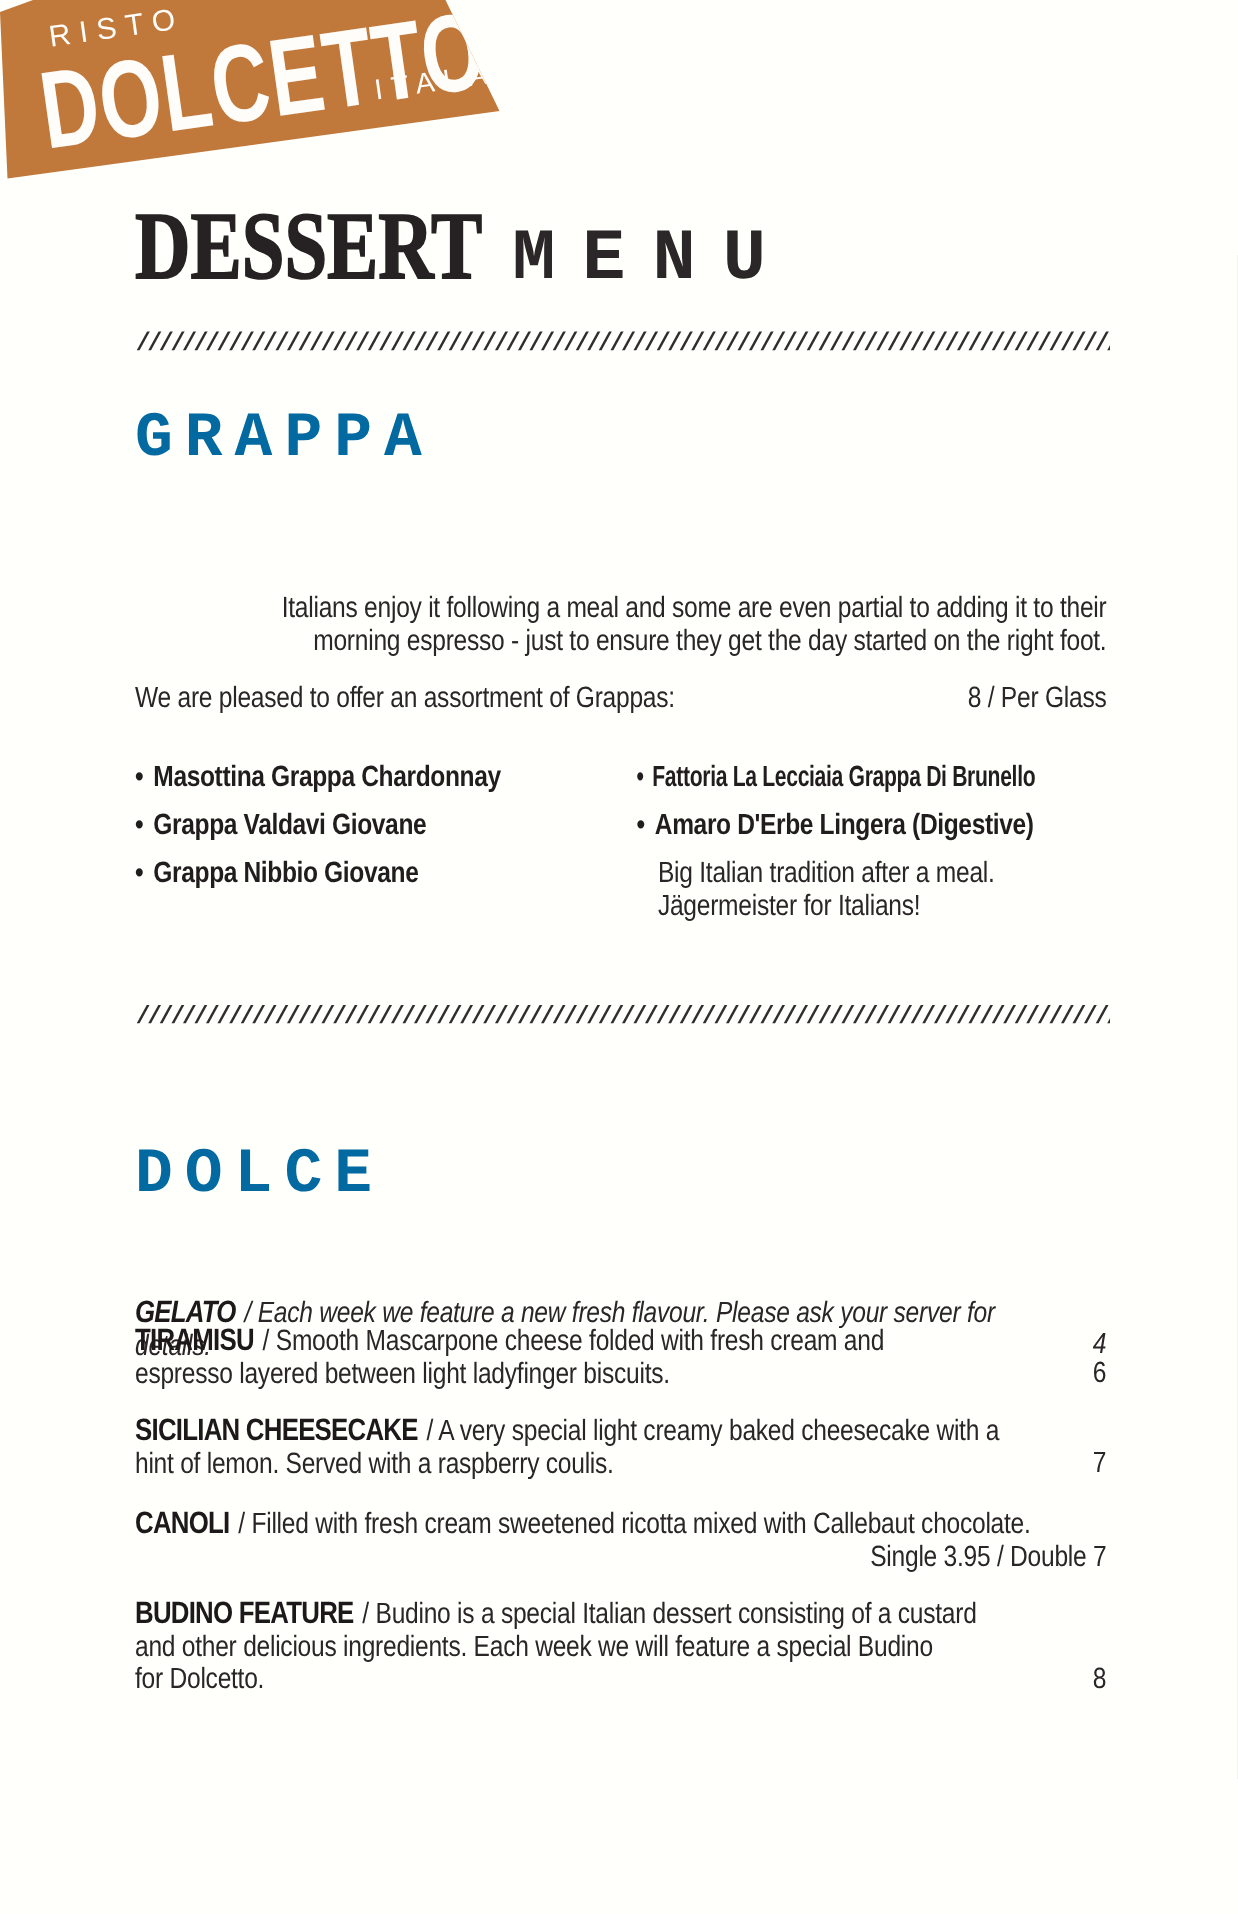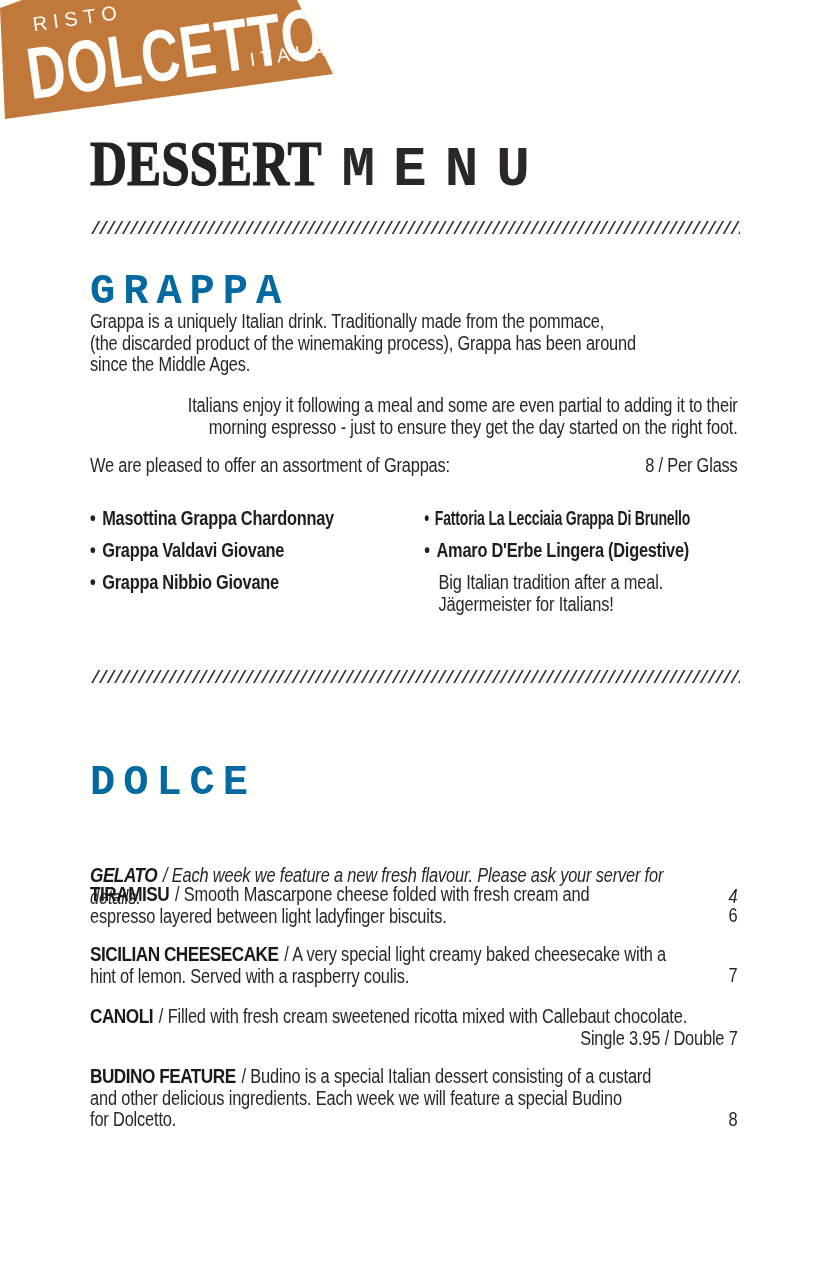--- a/index.html
+++ b/index.html
@@ -16,21 +16,21 @@
     display:flex; align-items:baseline; white-space:nowrap;
   }
   .title-primary{
     font-family:"Liberation Serif", serif; font-weight:bold;
     font-size:64px; line-height:1; letter-spacing:0px; color:#262223;
     transform:scaleX(0.80); transform-origin:0 100%;
     margin-right:-38px; -webkit-text-stroke:1.2px #262223;
   }
   .title-secondary{
     font-family:"Liberation Mono", monospace; font-weight:bold;
-    font-size:56px; line-height:1; letter-spacing:18px; color:#2b2728;
+    font-size:48px; line-height:1; letter-spacing:18px; color:#2b2728;
   }
   
   .divider{
     position:absolute; left:90px; width:650px; height:17px; overflow:hidden;
     font-family:"Liberation Mono", monospace; font-size:21px; line-height:16px;
     letter-spacing:-4.9px; color:#312d2e; white-space:nowrap; user-select:none;
   }
   .divider-1{top:221px;} .divider-2{top:670px;}
   
   .section-heading{
@@ -96,27 +96,20 @@
 
   <div class="title-row">
     <span class="title-primary">DESSERT</span>
     <span class="title-secondary">MENU</span>
   </div>
 
   <div class="divider divider-1">///////////////////////////////////////////////////////////////////////////////////////////////////////////////////////////////////////</div>
 
   <div class="section-heading grappa-heading">GRAPPA</div>
 
-  <div class="blk para1">
-    <div class="cx">
-        <div class="ln">Grappa is a uniquely Italian drink. Traditionally made from the pommace,</div>
-        <div class="ln">(the discarded product of the winemaking process), Grappa has been around</div>
-        <div class="ln">since the Middle Ages.</div>
-      </div>
-  </div>
 
   <div class="blk para2">
     <div class="cx">
         <div class="ln">Italians enjoy it following a meal and some are even partial to adding it to their</div>
         <div class="ln">morning espresso - just to ensure they get the day started on the right foot.</div>
       </div>
   </div>
 
   <div class="blk offer-row">
     <div class="cx">

